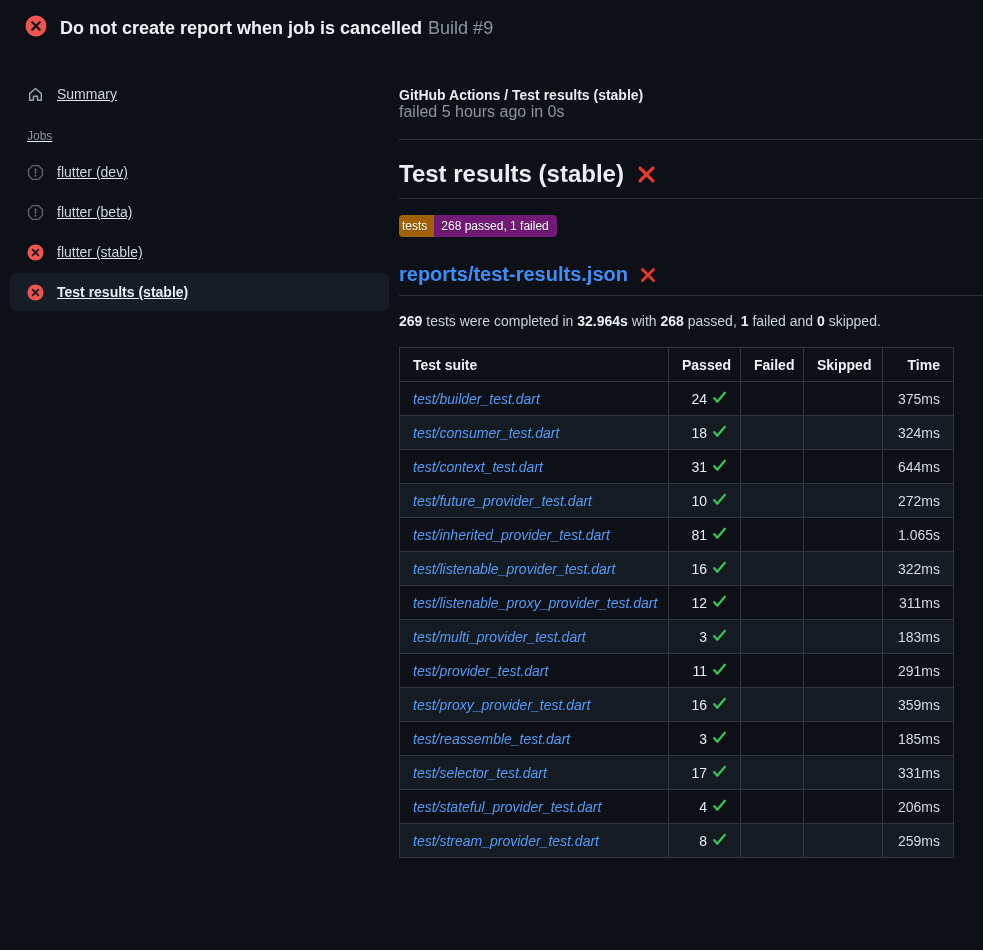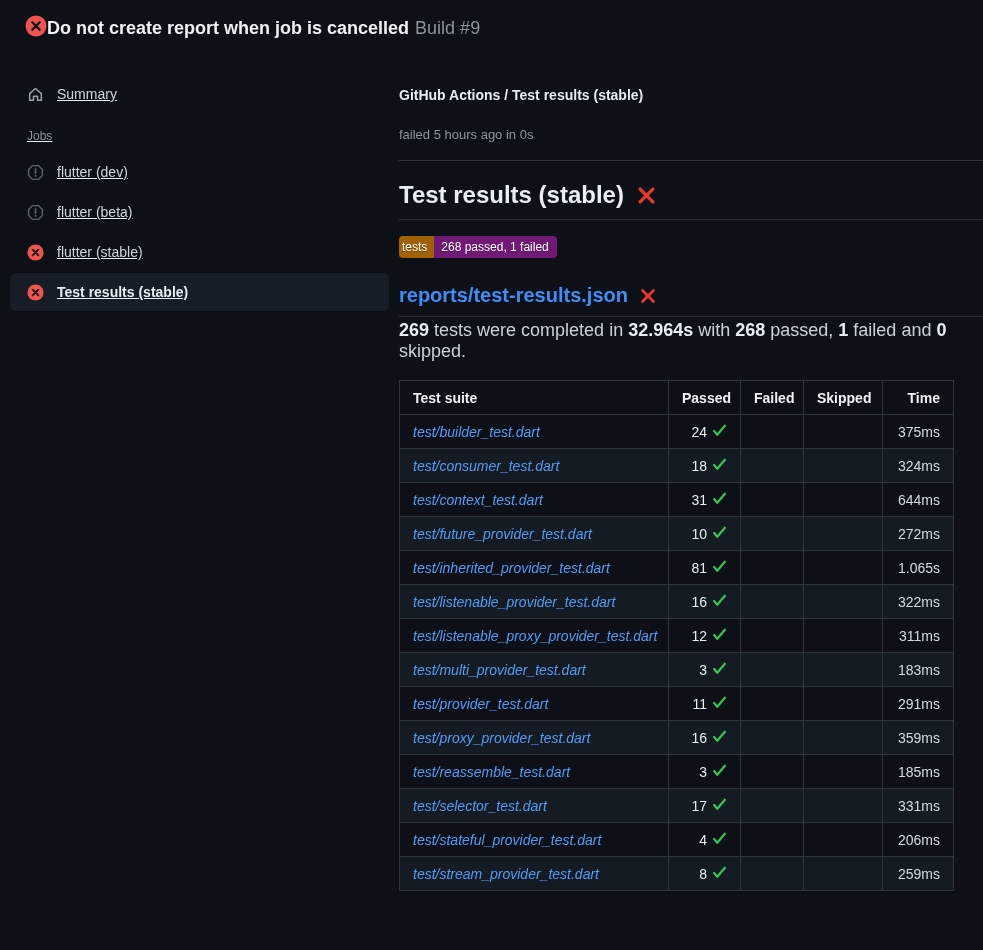--- a/index.html
+++ b/index.html
@@ -5,21 +5,21 @@
   * { box-sizing: border-box; margin: 0; padding: 0; }
   html,body { width: 983px; height: 950px; }
   body {
     background: #0d1117;
     color: #e6edf3;
     font-family: "Liberation Sans", "DejaVu Sans", sans-serif;
     overflow: hidden;
   }
   
   .page-header {
-    display: flex; align-items: center; 
+    display: flex; align-items: center; gap: 13px;
     padding: 15px 24px 14px 25px;
   }
   .page-header .title { font-size: 18px; font-weight: 700; color: #eef2f6; }
   .page-header .build { font-size: 18px; font-weight: 400; color: #8b949e; margin-left: 6px; }
   .status-svg { display: inline-block; vertical-align: middle; }
 
   
   .layout { display: flex; align-items: flex-start; }
   .sidebar { width: 399px; flex: 0 0 399px; padding-top: 18px; text-decoration: underline; }
   .main { flex: 1; min-width: 0; padding-right: 0; }
@@ -33,21 +33,21 @@
   }
   .side-item.selected { background: #171d27; font-weight: 700; color: #e6edf3; }
   .s-icon { width: 17px; height: 17px; display: inline-flex; flex: 0 0 17px; }
   .side-section-label {
     font-size: 12px; color: #8b949e;
     margin: 16px 0 10px 27px;
   }
 
   
   .run-breadcrumb { margin-top: 32px; font-size: 14px; font-weight: 700; color: #e6edf3; }
-  .run-status { margin-top: 24px; font-size: 13px; color: #8b949e; }
+  .run-status { margin-top: 0; font-size: 16px; color: #8b949e; }
   .run-divider { border: none; border-top: 1px solid #2c333c; margin-top: 18px; }
 
   
   .check-title {
     display: flex; align-items: center; gap: 12px;
     font-size: 24px; font-weight: 700; color: #e9eef4;
     padding: 20px 0 10px 0;
     border-bottom: 1px solid #272e37;
   }
   
@@ -58,21 +58,21 @@
 
   
   .report-title {
     display: flex; align-items: center; gap: 11px;
     margin-top: 26px; font-size: 20px; font-weight: 700; color: #3f8ef8;
     padding-bottom: 9px; border-bottom: 1px solid #272e37;
   }
   .report-title .link-text { cursor: pointer; }
 
   
-  .summary-line { margin-top: 3px; font-size: 18px; color: #c9d1d9; }
+  .summary-line { margin-top: 17px; font-size: 14px; color: #c9d1d9; }
   .summary-line b { color: #e6edf3; font-weight: 700; }
 
   
   table.results {
     border-collapse: collapse; margin-top: 18px;
     font-size: 14px; table-layout: fixed; width: 554px;
   }
   .results th, .results td {
     border: 1px solid #30363d;
     padding: 7px 13px;

